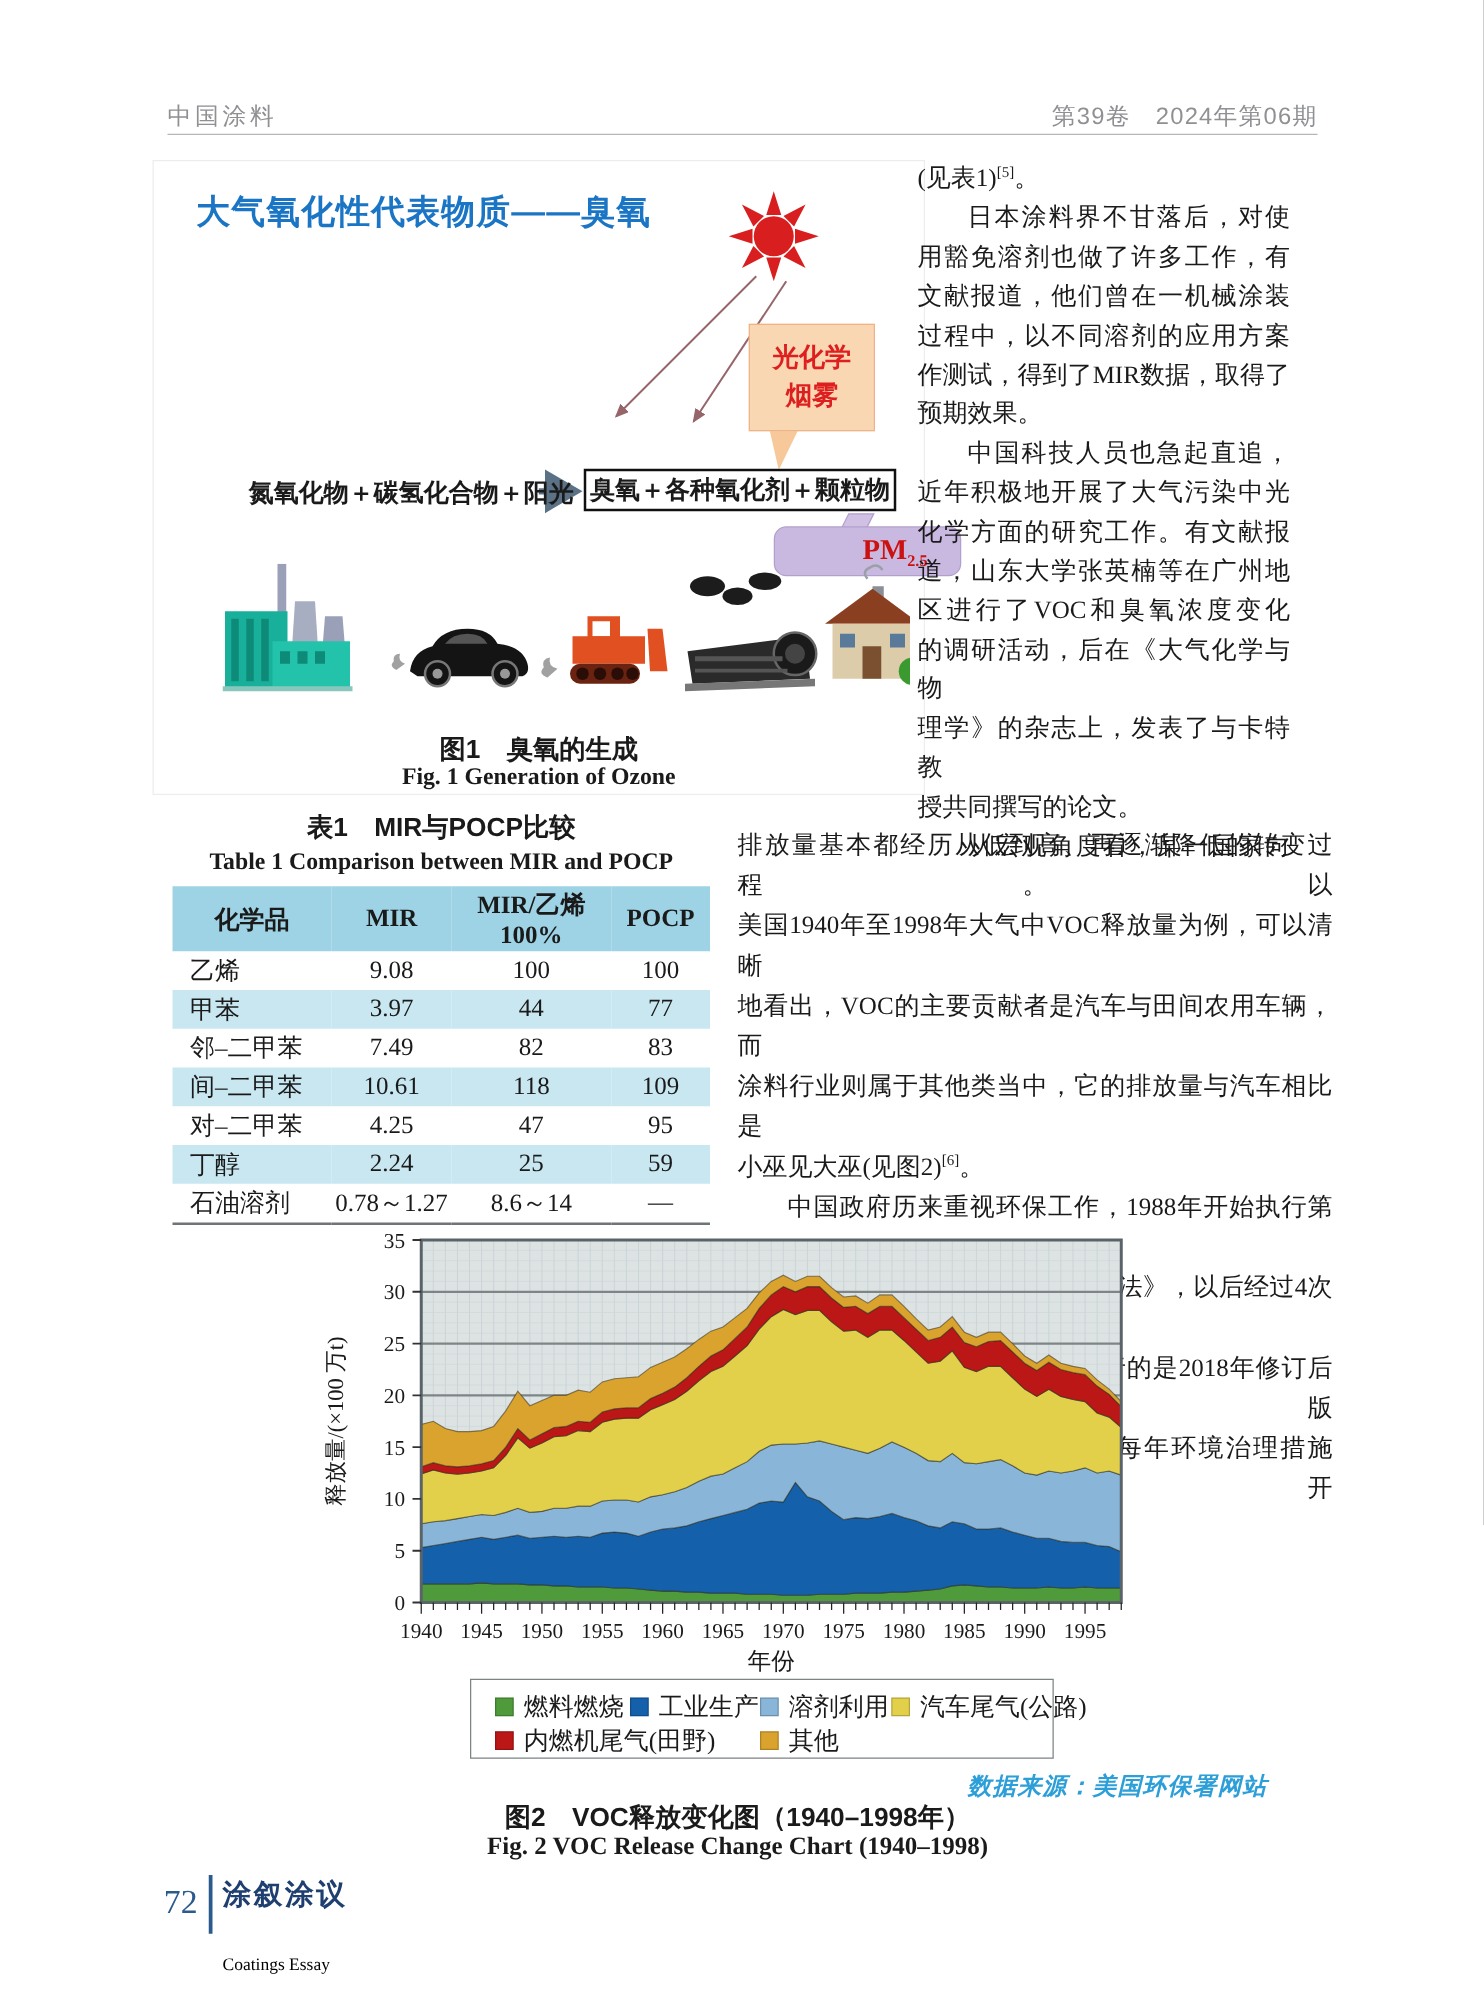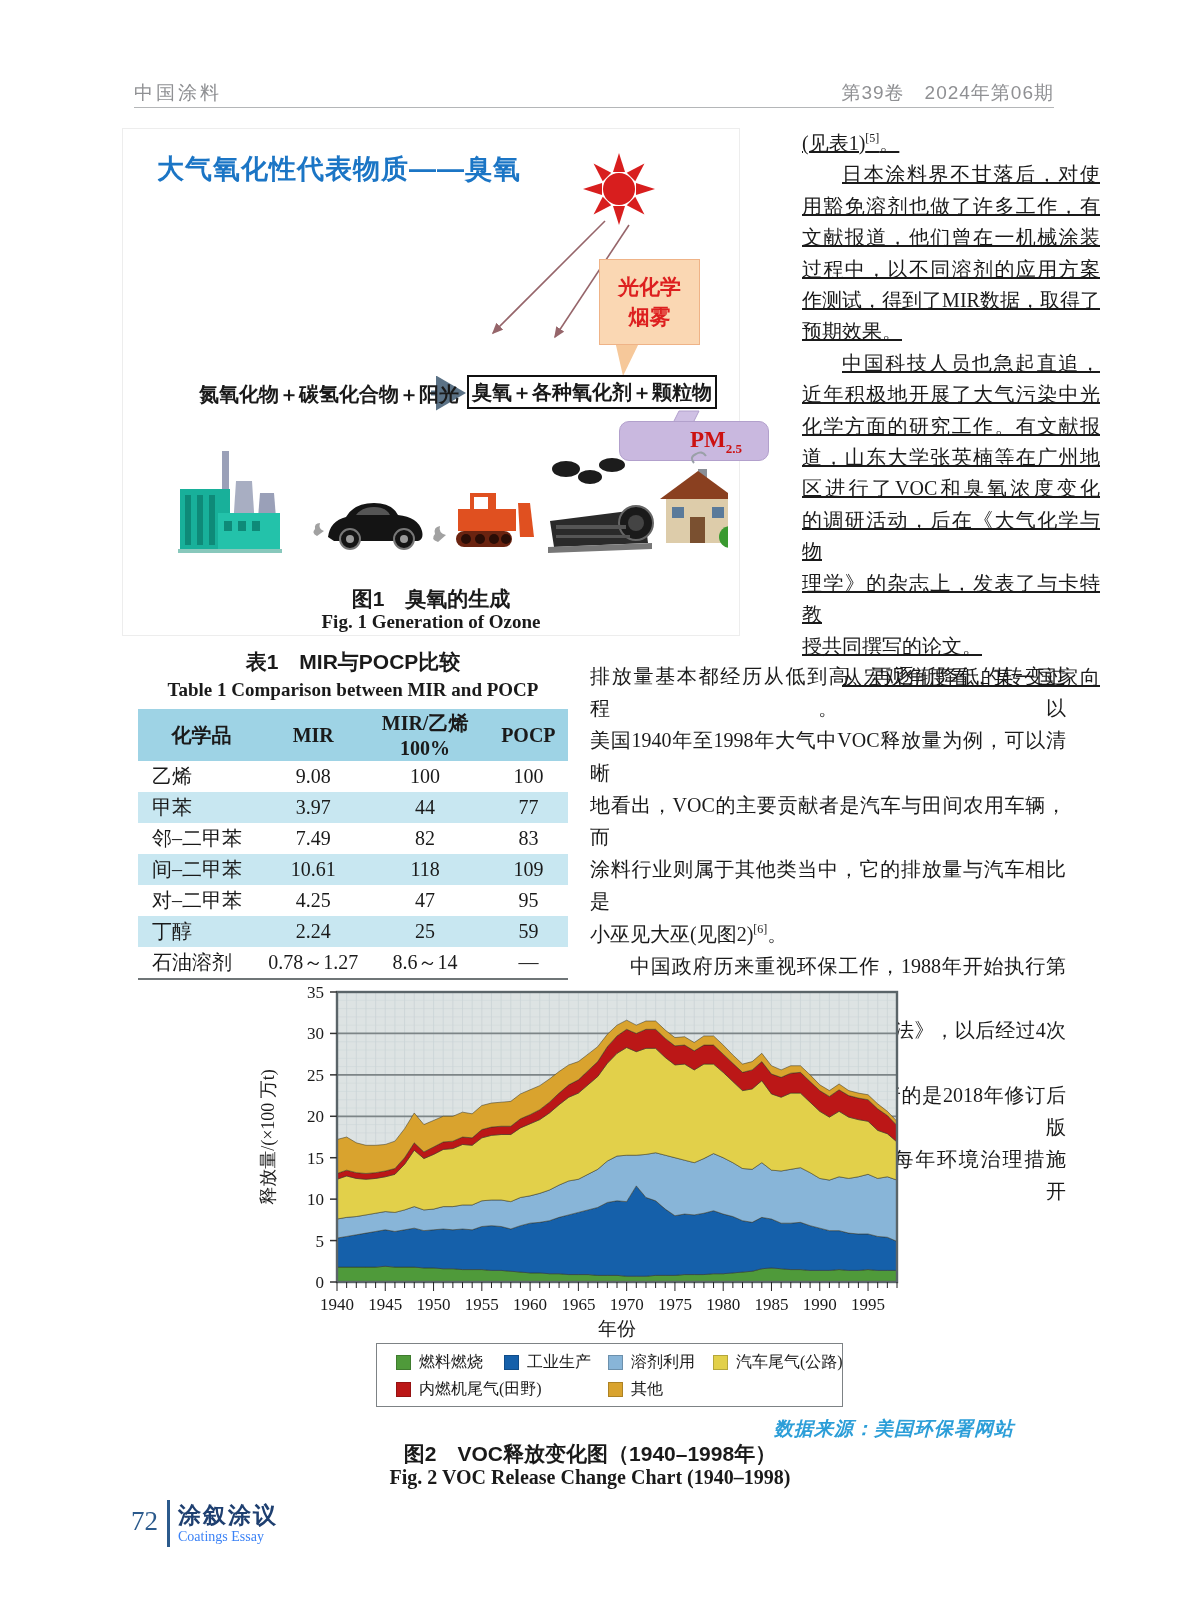--- a/index.html
+++ b/index.html
@@ -39,29 +39,29 @@
   
   .body-col .line{font-size:20px;line-height:31.4px;white-space:nowrap;}
   .wide-col .line{font-size:20px;line-height:32.2px;white-space:nowrap;}
   .line.j{white-space:normal;text-align:justify;text-align-last:justify;}
   .line.ind{text-indent:40px;}
   .line sup{font-size:12px;vertical-align:super;line-height:0;}
 
   
   #chart-svg{left:250px;top:950px;}
   #legend{left:376px;top:1343px;width:465px;height:62px;border:1.3px solid #7d8285;background:#fff;}
-  .lg-item{position:absolute;display:flex;align-items:center;font-size:16px;font-family:"Liberation Serif",serif;white-space:nowrap;}
+  .lg-item{position:absolute;display:flex;align-items:center;font-size:20px;font-family:"Liberation Serif",serif;white-space:nowrap;}
   .lg-sw{width:13px;height:13px;margin-right:8px;display:inline-block;border:0.5px solid #00000033;}
   .src-note{font-family:"Liberation Serif",serif;font-style:italic;font-weight:bold;font-size:19px;color:var(--source-blue,#2c9ed8);letter-spacing:1px;}
 
   
   .ft-num{font-size:27px;color:var(--footer-blue,#2b5a8c);font-family:"Liberation Serif",serif;}
   .ft-bar{width:3px;background:var(--footer-blue,#2b5a8c);}
   .ft-zh{font-size:23px;font-weight:bold;color:#1e3f70;font-family:"Liberation Sans",sans-serif;letter-spacing:2px;}
-  .ft-en{font-size:14px;color:#3b82f6;font-family:"Liberation Serif",serif;}
+  .ft-en{font-size:14px;color:#000000;font-family:"Liberation Serif",serif;margin-top:36px;}
 </style>
 </head>
 <body>
 
 <div id="page">
 
   <div class="abs hdr" style="left:134px;top:80px;">中国涂料</div>
   <div class="abs hdr" style="left:634px;top:80px;width:420px;text-align:right;letter-spacing:1px;">第39卷　2024年第06期</div>
   <div class="abs hdr-rule" style="left:134px;top:107px;width:920px;"></div>
 
@@ -230,21 +230,21 @@
           <tr>
             <td>石油溶剂</td>
             <td>0.78～1.27</td>
             <td>8.6～14</td>
             <td>—</td>
           </tr>
         </tbody>
     </table>
   </div>
 
-  <div id="col-narrow" class="abs body-col" style="left:802px;top:128px;width:298px;text-decoration:underline;">
+  <div id="col-narrow" class="abs body-col" style="left:734px;top:128px;width:298px;">
       <div class="line">(见表1)<sup>[5]</sup>。</div>
       <div class="line j ind">日本涂料界不甘落后，对使</div>
       <div class="line j">用豁免溶剂也做了许多工作，有</div>
       <div class="line j">文献报道，他们曾在一机械涂装</div>
       <div class="line j">过程中，以不同溶剂的应用方案</div>
       <div class="line j">作测试，得到了MIR数据，取得了</div>
       <div class="line">预期效果。</div>
       <div class="line j ind">中国科技人员也急起直追，</div>
       <div class="line j">近年积极地开展了大气污染中光</div>
       <div class="line j">化学方面的研究工作。有文献报</div>

